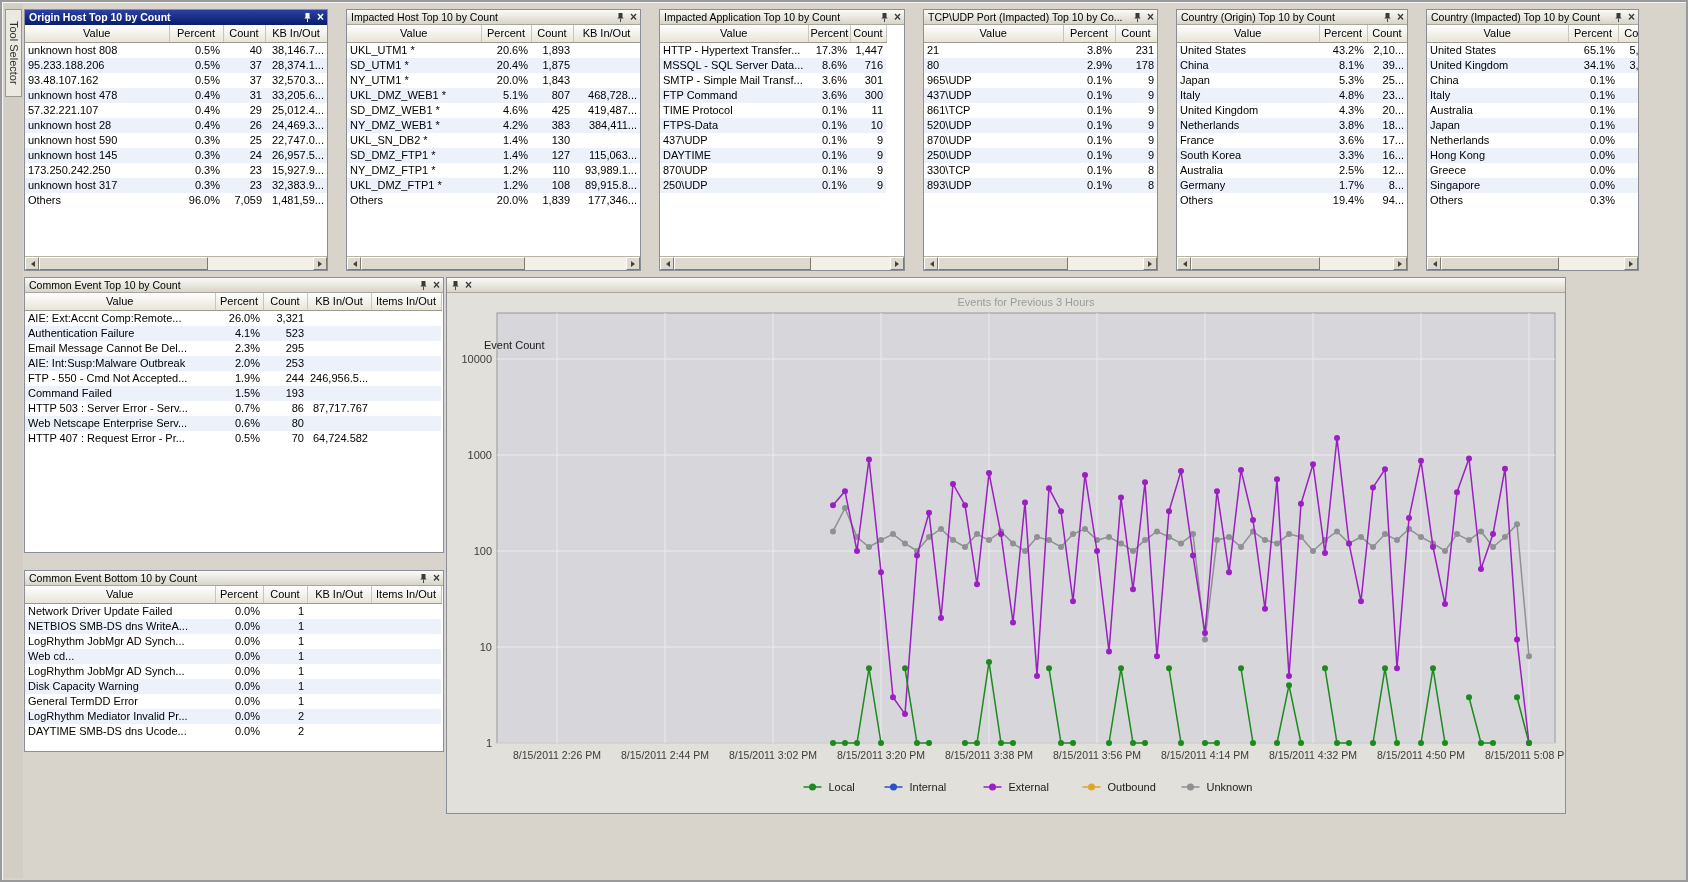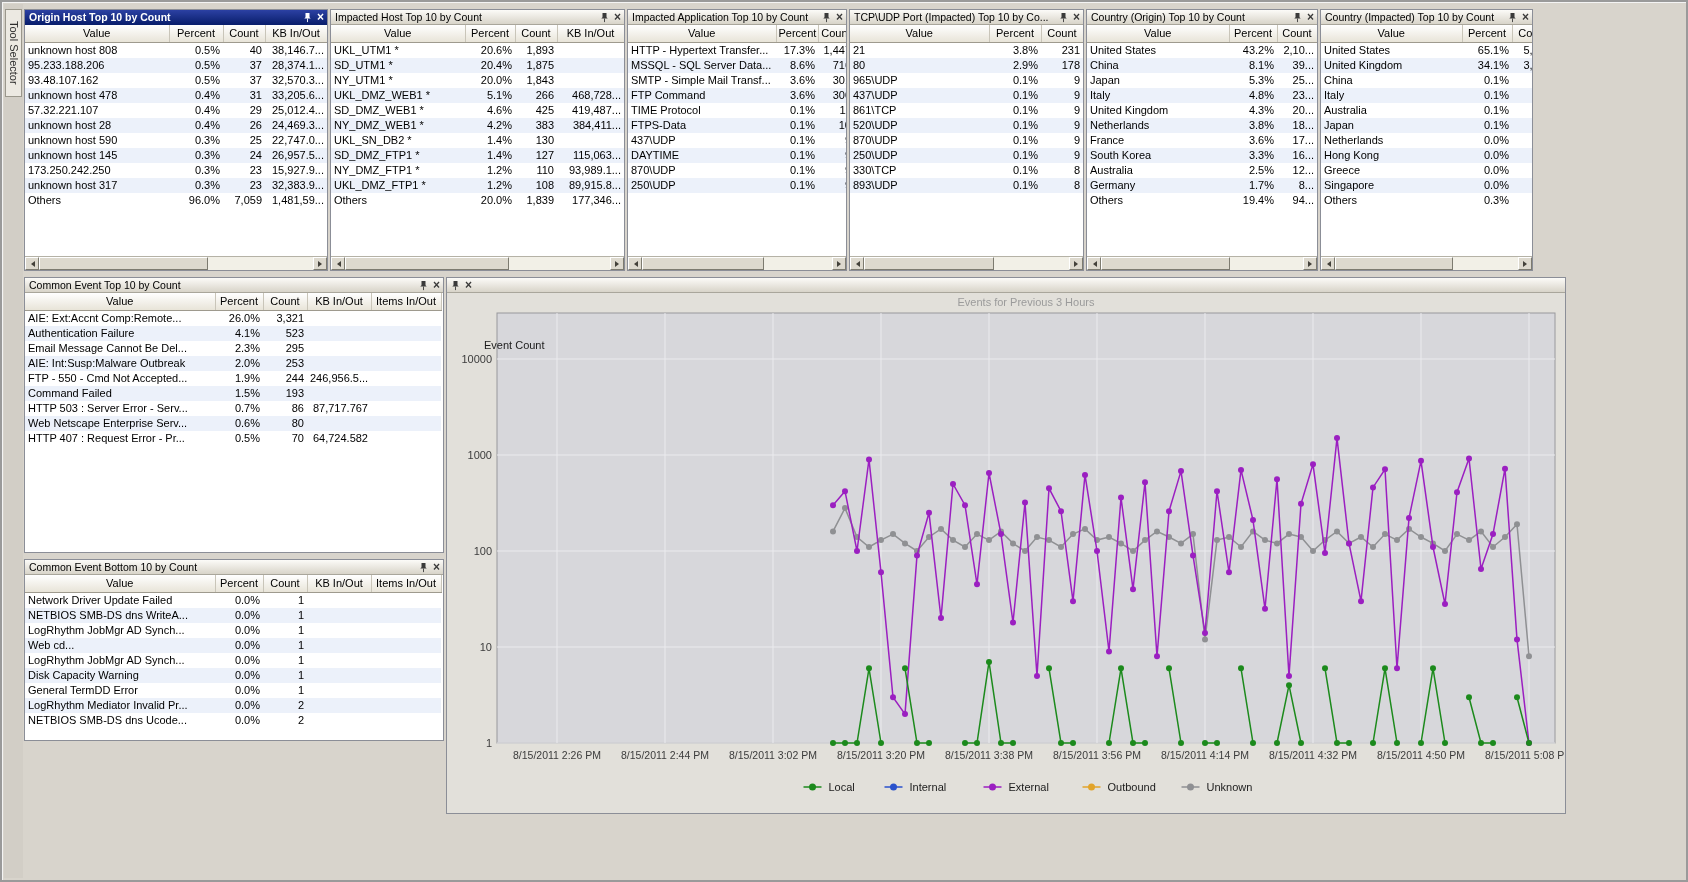--- a/index.html
+++ b/index.html
@@ -6,23 +6,23 @@
   html,body{width:1688px;height:882px;overflow:hidden}
   body{font-family:"Liberation Sans",sans-serif;background:#d8d4cc}
   .page{position:relative;width:1688px;height:882px;background:#d8d4cc;border:2px solid #9a9a9a;box-shadow:inset 1px 1px 0 #f4f4f4;overflow:hidden}
 
   
   .toolstrip{position:absolute;left:2px;top:2px;bottom:2px;width:19px;background:#d2cec6}
   .tooltab{position:absolute;left:1px;top:5px;width:17px;height:88px;background:#ece9e2;border:1px solid #9a978c;display:flex;align-items:center;justify-content:center}
   .tooltab span{writing-mode:vertical-rl;font-size:11px;color:#2e2e2e;white-space:nowrap}
 
   .content{position:absolute;left:22px;top:7px}
-  .top-row{display:flex;gap:2px;height:262px;margin-bottom:6px}
+  .top-row{display:flex;gap:18px;height:262px;margin-bottom:6px}
   .bottom-row{display:flex;gap:2px;height:537px;align-items:flex-start}
-  .left-col{width:420px;height:537px;display:flex;flex-direction:column;gap:6px}
+  .left-col{width:420px;height:537px;display:flex;flex-direction:column;gap:17px}
 
   
   .panel{background:#fff;border:1px solid #8b8e97;display:flex;flex-direction:column;overflow:hidden}
   .titlebar{height:15px;flex:0 0 15px;display:flex;align-items:center;padding:0 3px 0 4px;background:linear-gradient(#fcfbf8,#d8d4c9);border-bottom:1px solid #a9a69b;font-size:10.5px;color:#000;white-space:nowrap}
   .titlebar.active{background:linear-gradient(#2c41a3,#0a1f6e);color:#fff;border-bottom-color:#0a1f6e;font-weight:bold}
   .titlebar .title{flex:1;overflow:hidden}
   .tb-icons{display:flex;align-items:center;gap:5px;color:#3a3a3a}
   .titlebar.active .tb-icons{color:#fff}
   .pin{display:block}
   .close{font-size:12px;line-height:9px;font-weight:bold;cursor:default}
@@ -216,21 +216,21 @@
                 </tr>
                 <tr>
                   <td>NY_UTM1 *</td>
                   <td class="num">20.0%</td>
                   <td class="num">1,843</td>
                   <td class="num"></td>
                 </tr>
                 <tr>
                   <td>UKL_DMZ_WEB1 *</td>
                   <td class="num">5.1%</td>
-                  <td class="num">266</td>
+                  <td class="num">807</td>
                   <td class="num">468,728...</td>
                 </tr>
                 <tr>
                   <td>SD_DMZ_WEB1 *</td>
                   <td class="num">4.6%</td>
                   <td class="num">425</td>
                   <td class="num">419,487...</td>
                 </tr>
                 <tr>
                   <td>NY_DMZ_WEB1 *</td>
@@ -276,21 +276,21 @@
               <span class="tri-l"></span>
             </span>
           <span class="sb-thumb"></span>
             <span class="sb-spacer"></span>
           <span class="sb-btn">
               <span class="tri-r"></span>
             </span>
         </div>
       </section>
 
-      <section class="panel" style="width:220px">
+      <section class="panel" style="width:246px">
         <header class="titlebar">
           <span class="title">Impacted Application Top 10 by Count</span>
           <span class="tb-icons">
             <svg class="pin" width="9" height="11" viewBox="0 0 9 11">
                 <path d="M2.5 1h4v4.2l1.2 1.3H1.3l1.2-1.3z" fill="currentColor"></path>
                 <rect x="4.1" y="6.5" width="0.9" height="3.6" fill="currentColor"></rect>
               </svg>
             <span class="close">×</span>
           </span>
         </header>
@@ -840,21 +840,21 @@
                     <td class="num"></td>
                   </tr>
                   <tr>
                     <td>LogRhythm Mediator Invalid Pr...</td>
                     <td class="num">0.0%</td>
                     <td class="num">2</td>
                     <td class="num"></td>
                     <td class="num"></td>
                   </tr>
                   <tr>
-                    <td>NETBIOS SMB-DS dns Ucode...</td>
+                    <td>DAYTIME SMB-DS dns Ucode...</td>
                     <td class="num">0.0%</td>
                     <td class="num">2</td>
                     <td class="num"></td>
                     <td class="num"></td>
                   </tr>
                 </tbody>
               </table>
             </div>
         </section>
       </div>

